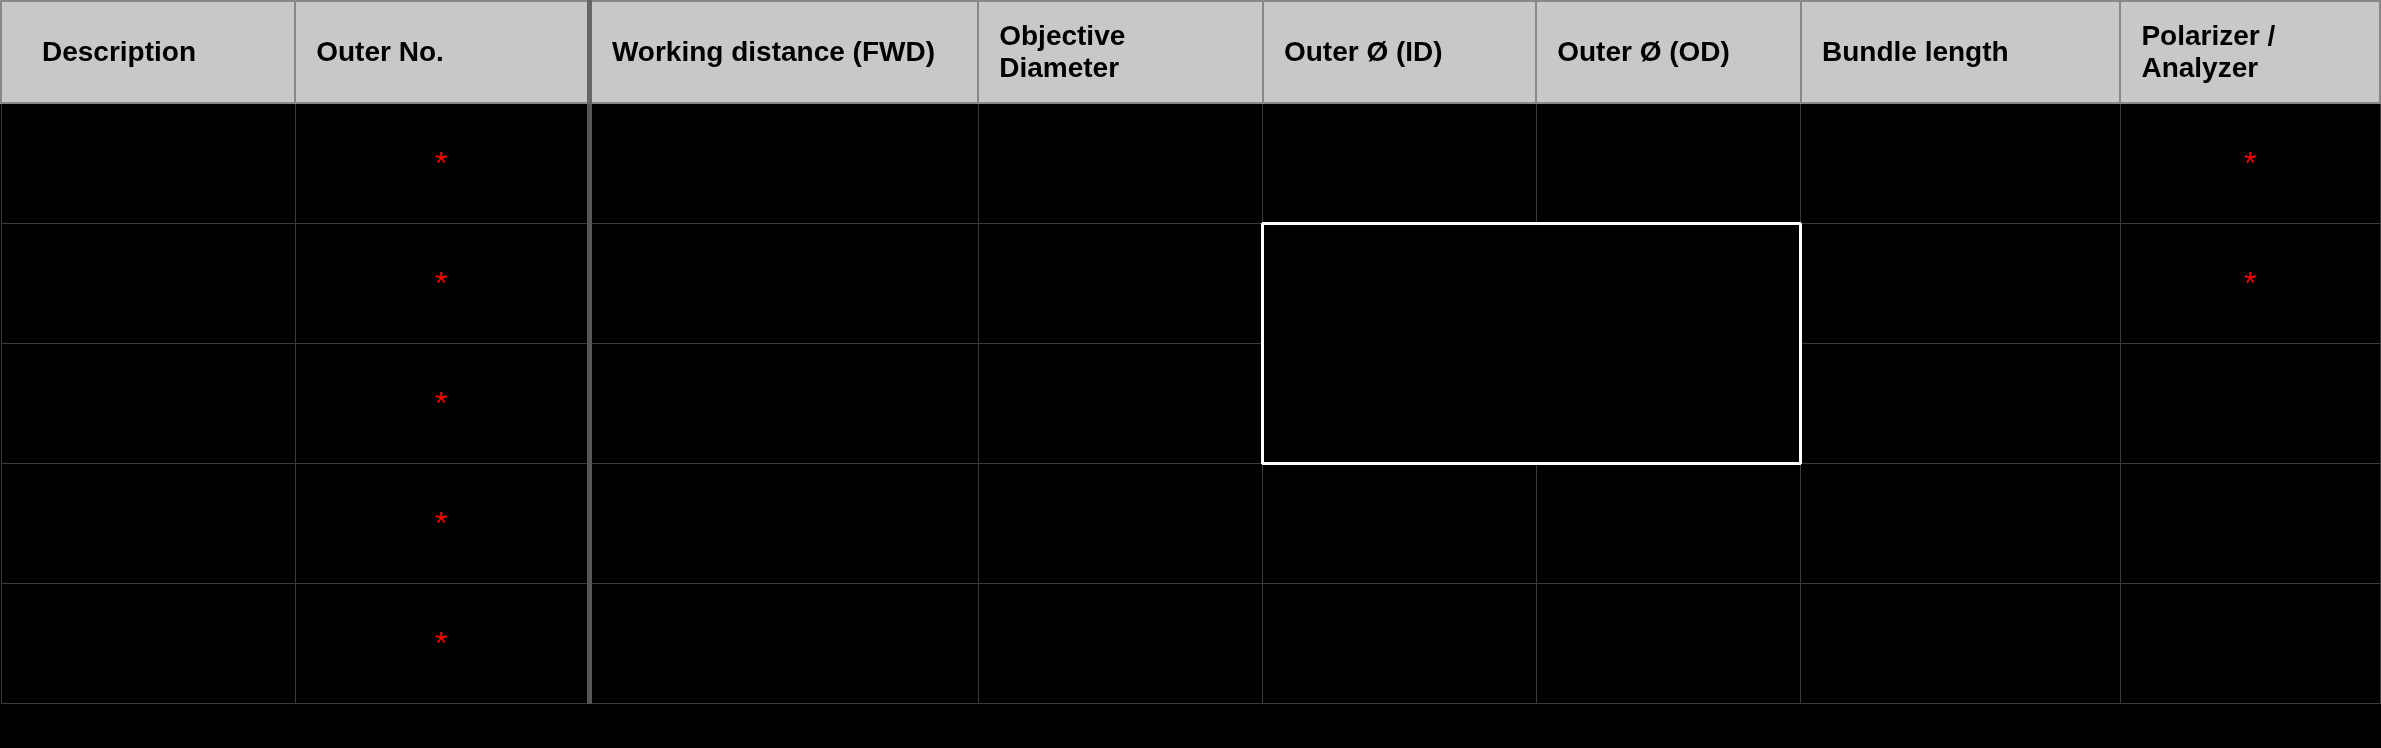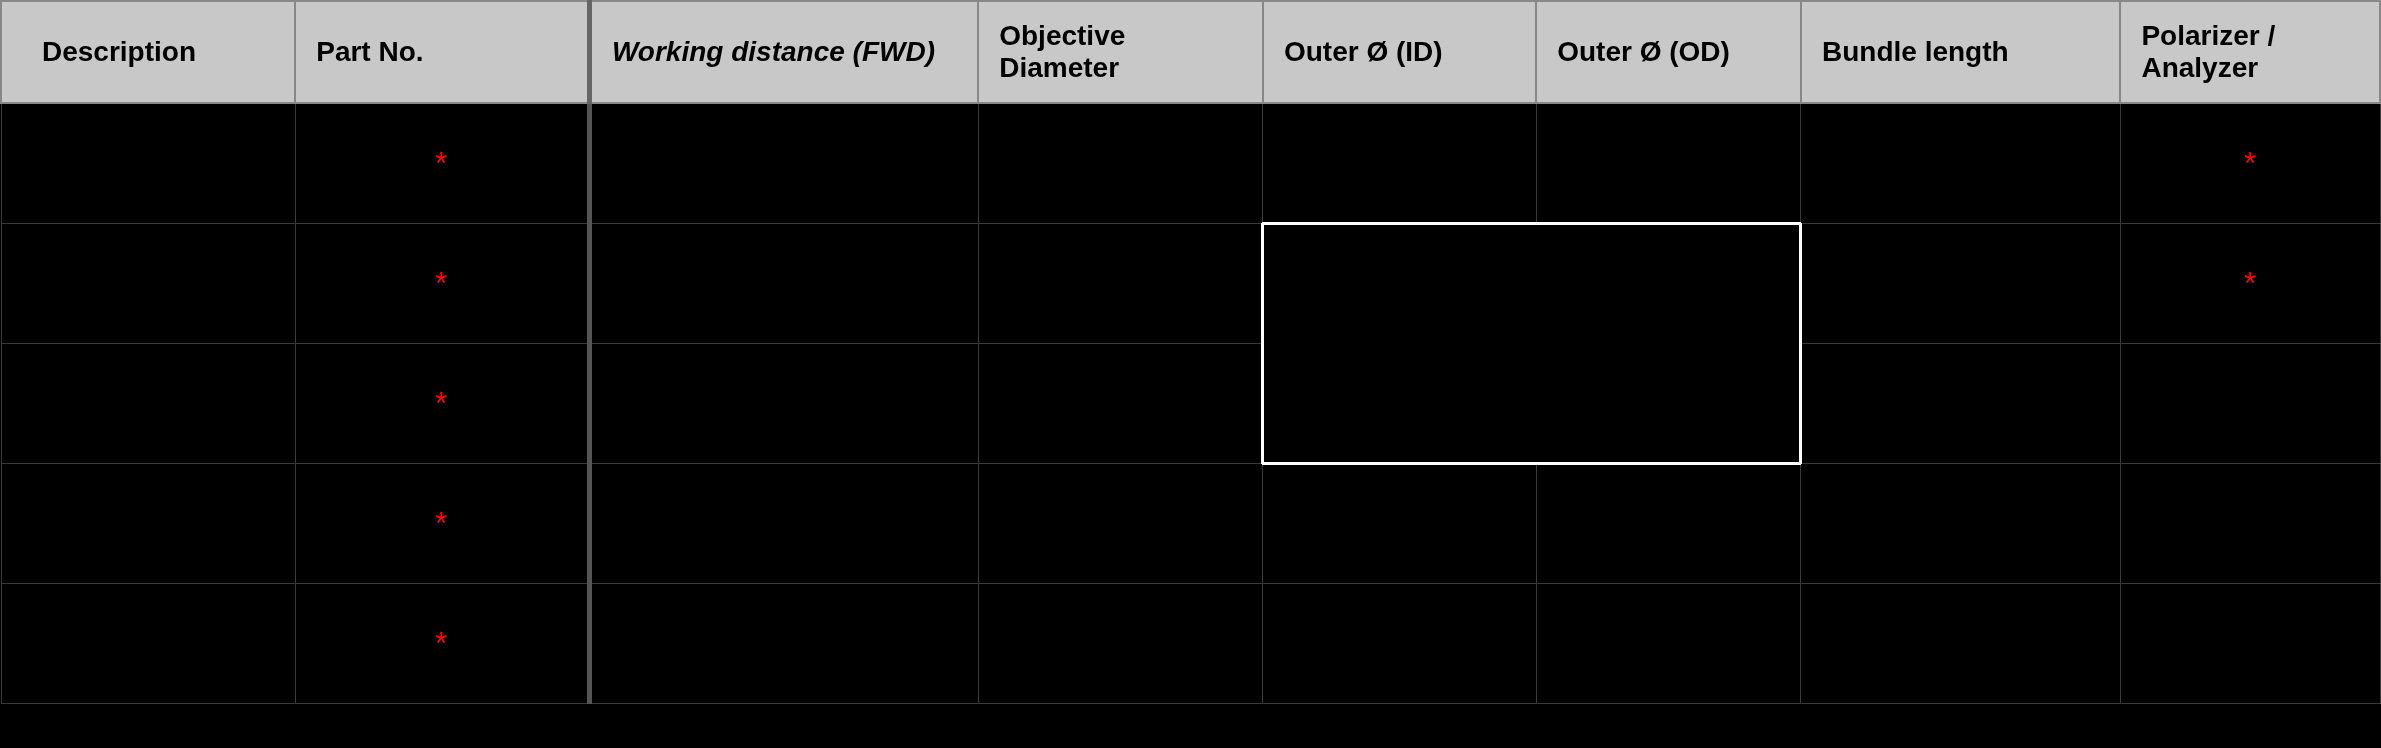--- a/index.html
+++ b/index.html
@@ -55,21 +55,21 @@
     }
 
     
     .highlighted-cell {
       border: 3px solid #fff !important;
     }
 
     
     .col-description { width: 280px; padding-left: 40px; }
     .col-partno { width: 280px; }
-    .col-working { width: 370px; font-style: italic; }
+    .col-working { width: 370px; }
     .col-objective { width: 271px; }
     .col-inner { width: 260px; }
     .col-outer { width: 252px; }
     .col-bundle { width: 304px; }
     .col-polarizer { width: 247px; }
 
     
     .col-partno-th {
       border-right: 5px solid #666 !important;
     }
@@ -78,21 +78,21 @@
     }
   </style>
 </head>
 <body>
 
 <div class="table-container">
   <table>
     <thead>
       <tr>
         <th class="col-description">Description</th>
-        <th class="col-partno col-partno-th">Part No.</th>
+        <th class="col-partno col-partno-th">Outer No.</th>
         <th class="col-working">Working distance (FWD)</th>
         <th class="col-objective">Objective Diameter</th>
         <th class="col-inner">Outer Ø (ID)</th>
         <th class="col-outer">Outer Ø (OD)</th>
         <th class="col-bundle">Bundle length</th>
         <th class="col-polarizer">Polarizer / Analyzer</th>
       </tr>
     </thead>
     <tbody>
 

